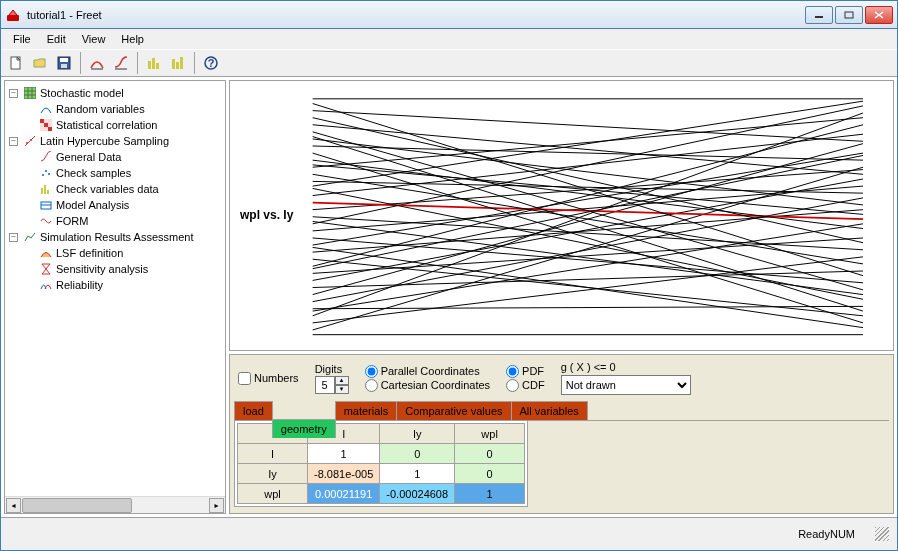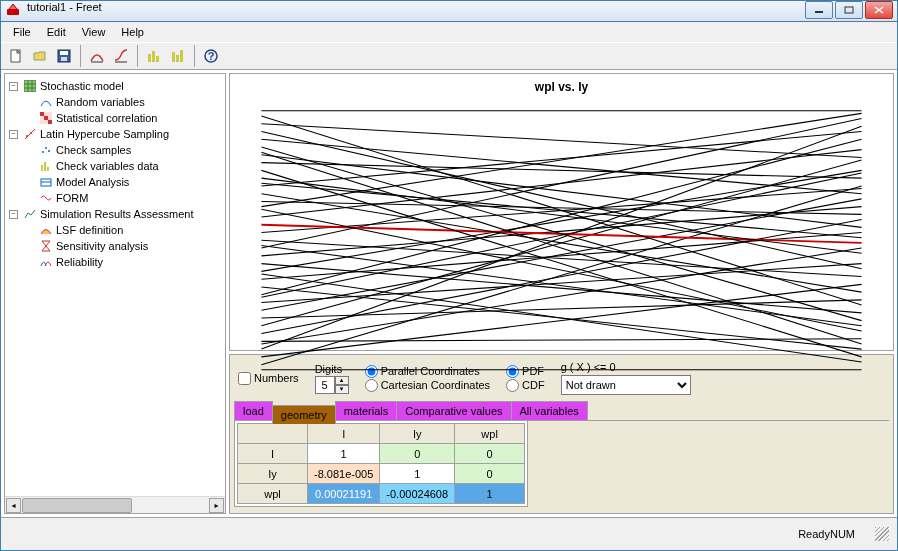--- a/index.html
+++ b/index.html
@@ -1,18 +1,18 @@
 <!DOCTYPE html>
 <html><head>
 <meta charset="utf-8">
 <style>
 * { box-sizing: border-box; margin: 0; padding: 0; font-family: "Segoe UI", Tahoma, sans-serif; font-size: 11px; }
 body { background: #fff; width: 898px; height: 551px; overflow: hidden; display: flex; flex-direction: column; border: 1px solid #3c7fb1; }
 
-.titlebar { height: 21px; background: linear-gradient(#f2f6fb,#d7e4f2); display: flex; align-items: flex-start; padding: 0 4px; border-bottom: 1px solid #4a79a5; }
+.titlebar { height: 28px; background: linear-gradient(#f2f6fb,#d7e4f2); display: flex; align-items: center; padding: 0 4px; border-bottom: 1px solid #4a79a5; }
 .titlebar .app-icon { width: 16px; height: 16px; margin-right: 6px; display:inline-flex;align-items:center;justify-content:center;}
 .titlebar .title { flex: 1; color: #000; }
 .win-btns { display: flex; gap: 2px; }
 .win-btn { width: 28px; height: 18px; border: 1px solid #5a7fa0; background: linear-gradient(#eaf3fb,#cde0f2); display:flex;align-items:center;justify-content:center; font-size:10px; border-radius:2px;}
 .win-btn.close { background: linear-gradient(#f5a5a0,#e04b3f); border-color:#b02a1f; color:#fff;}
 
 .menubar { height: 20px; background: #f0f0f0; display: flex; align-items: center; padding: 0 4px; }
 .menubar span { padding: 0 8px; cursor: default; }
 
 .toolbar { height: 28px; background: #f0f0f0; border-top: 1px solid #fff; border-bottom: 1px solid #a0a0a0; display: flex; align-items: center; padding: 0 4px; gap: 2px; }
@@ -27,39 +27,39 @@
 .tree-item { display:flex; align-items:center; gap:3px; white-space:nowrap; padding:1px 0; cursor:default;}
 .tree-toggle{width:9px;height:9px;border:1px solid #919191;display:inline-flex;align-items:center;justify-content:center;font-size:8px;line-height:1;margin-right:2px;color:#555;flex-shrink:0;}
 .tree-spacer{width:13px;display:inline-block;flex-shrink:0;}
 .tree-leaf-icon{width:14px;height:14px;display:inline-flex;align-items:center;justify-content:center;flex-shrink:0;}
 .tree-hscroll{height:17px;border-top:1px solid #dcdcdc;background:#f0f0f0;position:relative;}
 .tree-hscroll .thumb{position:absolute;left:17px;top:1px;height:15px;width:110px;background:#cdcdcd;border:1px solid #a0a0a0;border-radius:2px;}
 .tree-hscroll .arr{position:absolute;top:1px;width:15px;height:15px;background:#e9e9e9;border:1px solid #a0a0a0;display:flex;align-items:center;justify-content:center;font-size:8px;}
 .tree-hscroll .arr.l{left:1px;} .tree-hscroll .arr.r{right:1px;}
 
 .right { flex:1; display:flex; flex-direction:column; margin:3px; min-width:0;}
-.chart-area { flex:1; border:1px solid #a0a0a0; background:#fff; display:flex; flex-direction:column; align-items:center; padding: 6px 10px 2px 10px; min-height:0;}
+.chart-area { flex:1; border:1px solid #a0a0a0; background:#fff; display:flex; align-items:center; padding: 6px 10px 2px 10px; min-height:0;}
 .chart-title { font-weight:bold; font-size:12px; margin-bottom:6px;}
 .chart-body { flex:1; width:100%; position:relative;}
 .chart-body svg { width:100%; height:100%;}
 .bottom-panel { border:1px solid #a0a0a0; background:#ece9d8; margin-top:3px; padding:4px;}
 .options-row { display:flex; align-items:center; gap:16px; padding:2px 4px 6px 4px;}
 .opt-group { display:flex; align-items:center; gap:4px;}
 .opt-group.col { flex-direction:column; align-items:flex-start; gap:1px;}
 .spinner { width:34px; display:flex;}
 .spinner input{width:20px;height:18px;text-align:center;border:1px solid #7a7a7a;}
 .spinner .spin-btns{display:flex;flex-direction:column;}
 .spinner .spin-btns div{width:14px;height:9px;font-size:7px;display:flex;align-items:center;justify-content:center;border:1px solid #7a7a7a;background:#f0f0f0;}
 input[type=checkbox],input[type=radio]{margin-right:3px;vertical-align:middle;}
 label{display:inline-flex;align-items:center;white-space:nowrap;}
 .gx-group{display:flex;flex-direction:column;gap:2px;}
 .gx-group select{width:130px;height:20px;border:1px solid #7a7a7a;background:#fff;}
 .tabs-row { display:flex; gap:0; border-bottom:1px solid #a0a0a0;}
-.tab { padding:3px 8px; border:1px solid #a0a0a0; border-bottom:none; background:#d946ef; margin-right:-1px;}
-.tab.active{background:#a16207;position:relative;top:4px;}
+.tab { padding:3px 8px; border:1px solid #a0a0a0; border-bottom:none; background:#c2410c; margin-right:-1px;}
+.tab.active{background:#22c55e;position:relative;top:18px;}
 .matrix-wrap{background:#fff;border:1px solid #a0a0a0;border-top:none;padding:2px;display:inline-block;}
 .matrix { border-collapse:collapse;}
 .matrix td,.matrix th{border:1px solid #a0a0a0;padding:2px 6px;text-align:center;min-width:70px;height:20px;font-weight:normal;color:#000;}
 .matrix th{background:#ece9d8;}
 .matrix .hdr{background:#ece9d8;font-weight:normal;}
 .cell-peach{background:#fde0c5;}
 .cell-green{background:#d9f5d0;}
 .cell-blue{background:#5aa7e8;color:#fff;margin-left:10px;}
 .cell-sel{background:#7dd3fc;color:#fff;}
 .blue-text{color:#0a3fa8;}
@@ -215,20 +215,31 @@
               <span class="tree-leaf-icon">
                 <svg width="12" height="12">
                   <line x1="1" y1="11" x2="11" y2="1" stroke="#c33"></line>
                   <circle cx="3" cy="8" r="1" fill="#c33"></circle>
                   <circle cx="7" cy="5" r="1" fill="#c33"></circle>
                 </svg>
               </span>
               <span>Latin Hypercube Sampling</span>
             </div>
           <ul>
+            <li>
+                <div class="tree-item">
+                  <span class="tree-spacer"></span>
+                  <span class="tree-leaf-icon">
+                    <svg width="12" height="12">
+                      <path d="M1 10 Q4 10 6 5 Q8 0 11 0" fill="none" stroke="#c33"></path>
+                    </svg>
+                  </span>
+                  <span>General Data</span>
+                </div>
+              </li>
             <li>
                 <div class="tree-item">
                   <span class="tree-spacer"></span>
                   <span class="tree-leaf-icon">
                     <svg width="12" height="12">
                       <circle cx="3" cy="8" r="1" fill="#06c"></circle>
                       <circle cx="6" cy="4" r="1" fill="#06c"></circle>
                       <circle cx="9" cy="7" r="1" fill="#06c"></circle>
                     </svg>
                   </span>

